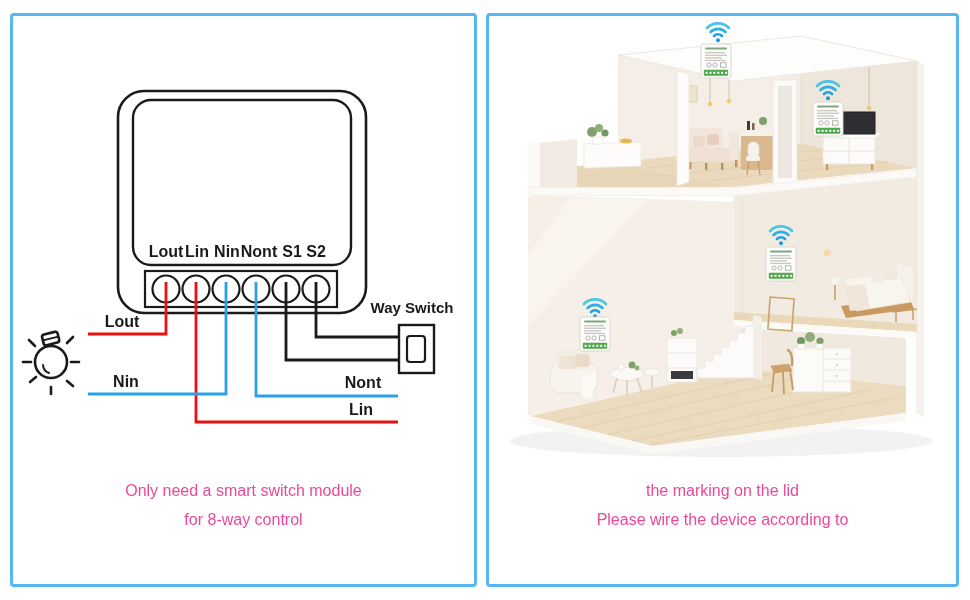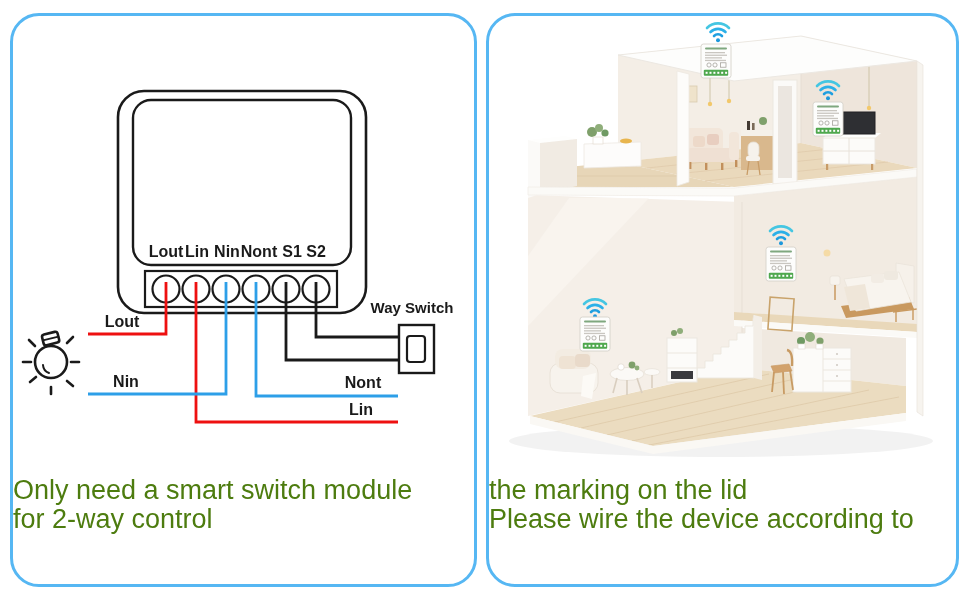--- a/index.html
+++ b/index.html
@@ -1,24 +1,24 @@
 <!DOCTYPE html>
 <html><head>
 <meta charset="utf-8">
 <style>
   html,body{margin:0;padding:0;background:#ffffff;}
   .stage{position:relative;width:970px;height:600px;background:#ffffff;overflow:hidden;
          font-family:"Liberation Sans", sans-serif;}
   .panel{position:absolute;top:13px;height:574px;box-sizing:border-box;
-         border:3px solid #56b7f3;border-radius:29px;background:#ffffff;}
+         border:3px solid #56b7f3;border-radius:4px;background:#ffffff;}
   .panel.left{left:10px;width:467px;}
   .panel.right{left:486px;width:473px;}
   .panel svg{position:absolute;left:0;top:0;display:block;}
-  .caption{position:absolute;left:0;right:0;top:460px;text-align:left;
-           font-size:27px;line-height:29px;color:#4d7c0f;}
+  .caption{position:absolute;left:0;right:0;top:460px;text-align:center;
+           font-size:16px;line-height:29px;color:#ec4899;}
   .diagram-label{font-family:"Liberation Sans", sans-serif;font-weight:bold;fill:#1a1a1a;}
   .terminal-label{font-family:"Liberation Sans", sans-serif;font-weight:bold;fill:#1a1a1a;}
 </style>
 </head>
 <body>
 
 <div class="stage">
 
   <div class="panel left">
     <svg width="461" height="460" viewBox="0 0 461 460">
@@ -73,21 +73,21 @@
         <line x1="10" y1="346" x2="18" y2="346"></line>
         <line x1="17" y1="366" x2="23" y2="361"></line>
         <line x1="38" y1="371" x2="38" y2="378"></line>
         <line x1="54" y1="365" x2="60" y2="370"></line>
         <line x1="58" y1="346" x2="66" y2="346"></line>
         <line x1="54" y1="327" x2="60" y2="321"></line>
       </g>
     </svg>
     <div class="caption">
       <div>Only need a smart switch module</div>
-      <div>for 2-way control</div>
+      <div>for 8-way control</div>
     </div>
   </div>
 
   <div class="panel right">
     <svg width="467" height="460" viewBox="0 0 467 460">
       <defs>
 
         <g id="module-sym">
           <rect x="0" y="0" width="30" height="34" rx="2.5" fill="#fdfdfc" stroke="#d6d2cb" stroke-width="0.9"></rect>
           <rect x="4" y="3.5" width="22" height="2" rx="1" fill="#7fa87f"></rect>

